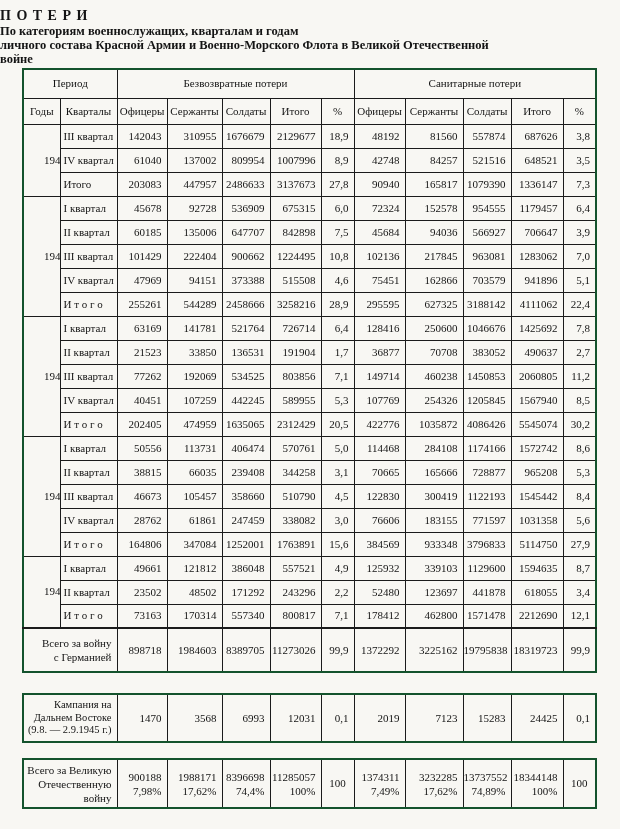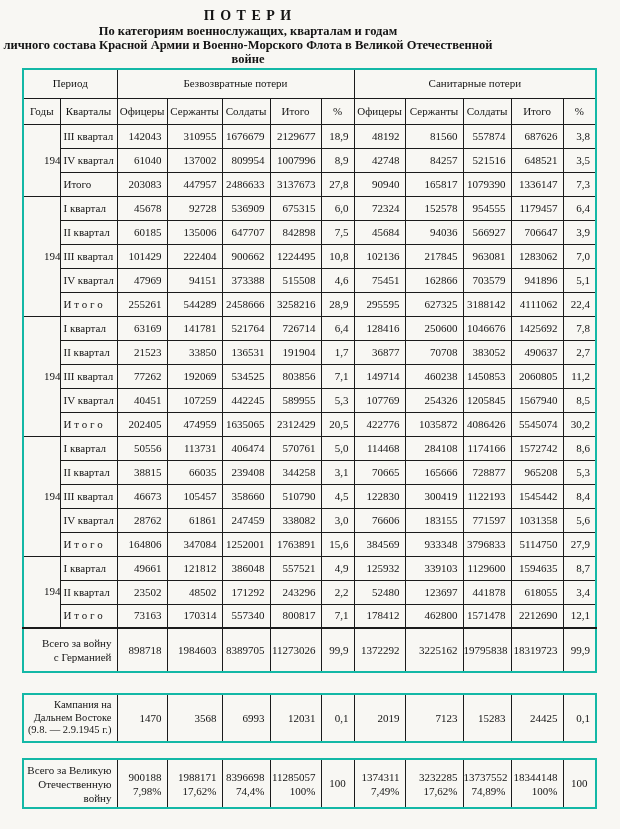--- a/index.html
+++ b/index.html
@@ -5,30 +5,30 @@
   html,body { margin:0; padding:0; background:#e9e8e4; }
   .page {
     position:relative;
     width:620px; height:829px;
     margin:0 auto;
     background:#f8f7f3;
     font-family:"Liberation Serif","DejaVu Serif",serif;
     color:#141414;
     overflow:hidden;
   }
-  .titles { position:absolute; top:8px; left:0; width:496px; text-align:center; }
+  .titles { position:absolute; top:8px; left:0; width:496px; }
   .title-main { font-size:14px; font-weight:bold; letter-spacing:1px; line-height:16px; }
   .title-sub  { font-size:12.5px; font-weight:bold; line-height:14px; }
 
   table {
     position:absolute; left:22px;
     width:573px;
     border-collapse:collapse;
     table-layout:fixed;
-    border:2px solid #14b8a6;
+    border:2px solid #14532d;
   }
   #main-table   { top:68px; }
   #fareast-table{ top:693px; }
   #overall-table{ top:758px; }
 
   td, th {
     border:1px solid #1b1b1b;
     font-size:11px;
     font-weight:normal;
     padding:0;

